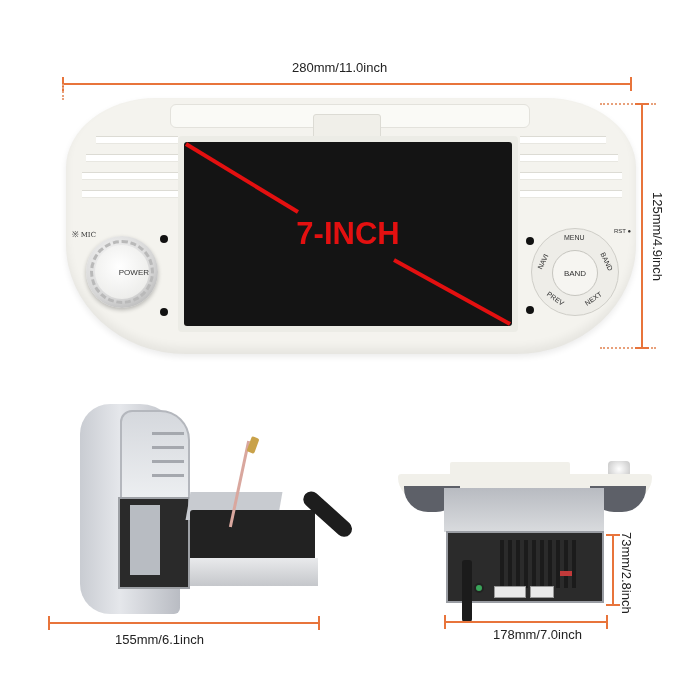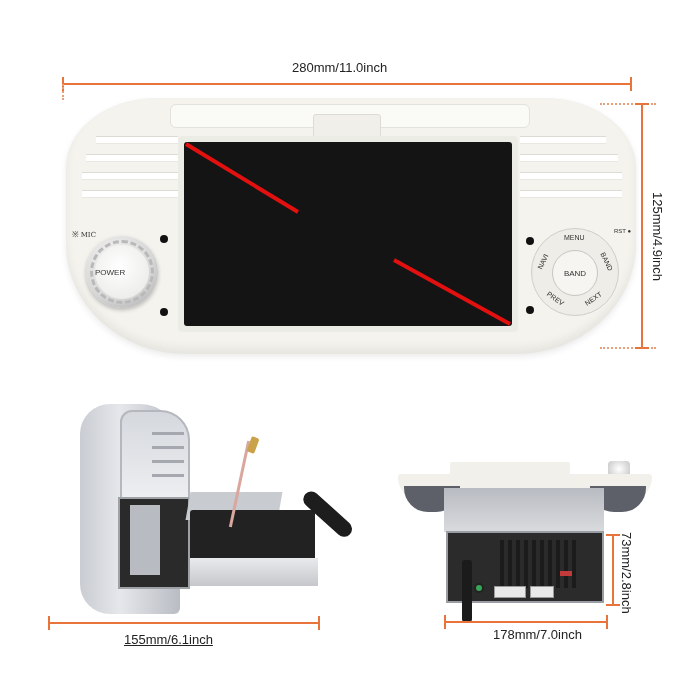--- a/index.html
+++ b/index.html
@@ -42,21 +42,21 @@
   .mic { left: 72px; top: 228px; font-size: 7px; color: #333; font-family: "DejaVu Serif", serif; }
   .mic-icon { display: inline-block; font-size: 8px; margin-right: 2px; }
 
   .knob-outer { left: 86px; top: 236px; width: 72px; height: 72px; border-radius: 50%;
     background: radial-gradient(circle at 40% 35%, #fafafa 0%, #d6d6d6 60%, #9e9e9e 100%);
     box-shadow: 0 2px 4px rgba(0,0,0,0.25); }
   .knob-ring { left: 90px; top: 240px; width: 64px; height: 64px; border-radius: 50%;
     border: 3px dashed #b9b9b9; background: transparent; }
   .knob-face { left: 95px; top: 245px; width: 54px; height: 54px; border-radius: 50%;
     background: radial-gradient(circle at 45% 40%, #ffffff 0%, #eeeeec 70%, #dcdcda 100%);
-    display: flex; align-items: center; justify-content: flex-start; }
+    display: flex; align-items: center; justify-content: flex-end; }
   .knob-label { font-size: 8px; color: #333; }
 
   .rst { left: 614px; top: 228px; font-size: 6px; color: #333; }
 
   
   .pad { left: 531px; top: 228px; width: 88px; height: 88px; border-radius: 50%; background: #eeede8; border: 1px solid #cfcec8; }
   .pad-seg { position: absolute; font-size: 7px; color: #333; }
   .pad-center { left: 552px; top: 250px; width: 46px; height: 46px; border-radius: 50%; background: #f6f5f1; border: 1px solid #c6c5bf; display: flex; align-items: center; justify-content: center; }
 
   
@@ -116,20 +116,21 @@
   <div class="slat" style="left:520px; top:172px; width:102px;"></div>
   <div class="slat" style="left:520px; top:190px; width:102px;"></div>
 </div>
 
 <div class="abs screen-bezel"></div>
 <div class="abs screen">
   <svg width="328" height="184">
     <line x1="2" y1="2" x2="114" y2="70" stroke="#e31010" stroke-width="4"></line>
     <line x1="210" y1="118" x2="326" y2="182" stroke="#e31010" stroke-width="4"></line>
   </svg>
+  <div class="screen-label">7-INCH</div>
 </div>
 
 <div class="abs mic">
   <span class="mic-icon">※</span><span>MIC</span>
 </div>
 
 <div class="abs hole" style="left:160px; top:235px;"></div>
 <div class="abs hole" style="left:160px; top:308px;"></div>
 <div class="abs hole" style="left:526px; top:237px;"></div>
 <div class="abs hole" style="left:526px; top:306px;"></div>
@@ -166,21 +167,21 @@
   <div class="abs side-metal"></div>
   <div class="abs side-box-top"></div>
   <div class="abs side-box"></div>
   <div class="abs side-box-base"></div>
   <div class="abs side-cable"></div>
   <div class="abs antenna-wire"></div>
   <div class="abs antenna-tip"></div>
 </div>
 
 <div class="dim-h" style="left:48px; top:622px; width:272px;"></div>
-<div class="dim-label" style="left:124px; top:632px;text-decoration:underline;">155mm/6.1inch</div>
+<div class="dim-label" style="left:115px; top:632px;">155mm/6.1inch</div>
 
 <div>
   <div class="abs rear-tab"></div>
   <div class="abs rear-knob"></div>
   <div class="abs rear-top"></div>
   <div class="abs rear-wing-l"></div>
   <div class="abs rear-wing-r"></div>
   <div class="abs rear-chassis"></div>
   <div class="abs rear-panel"></div>
   <div class="rear-fin" style="left:500px;"></div>

